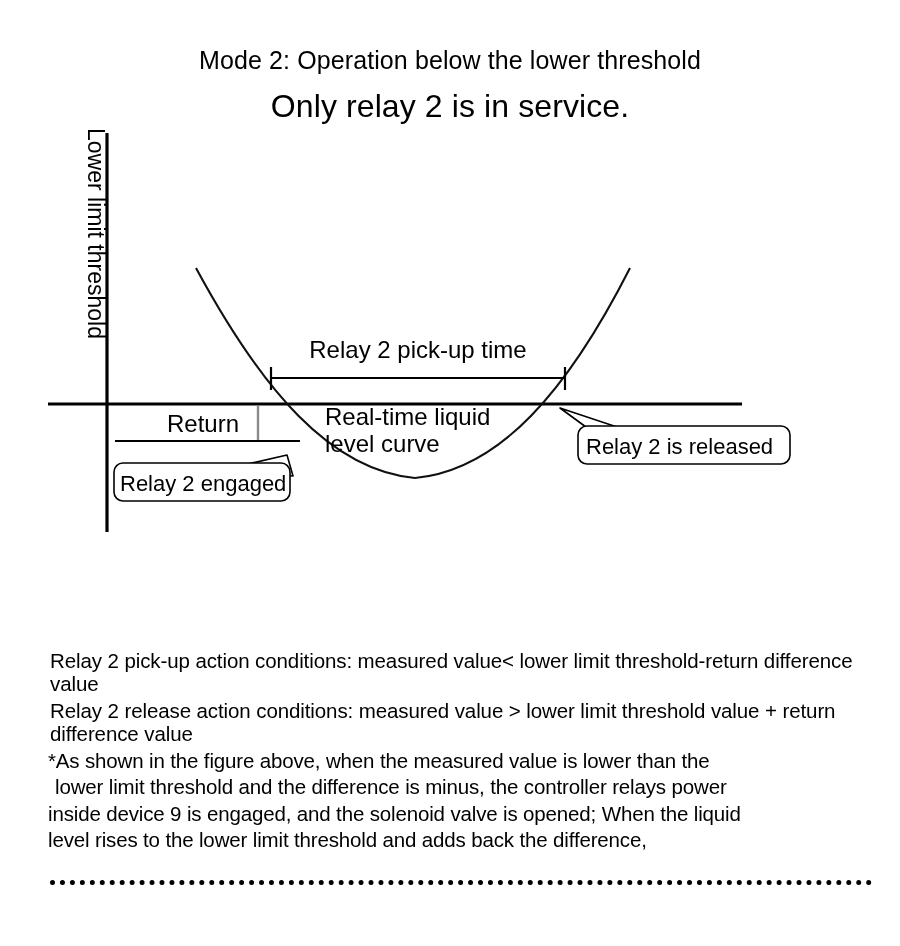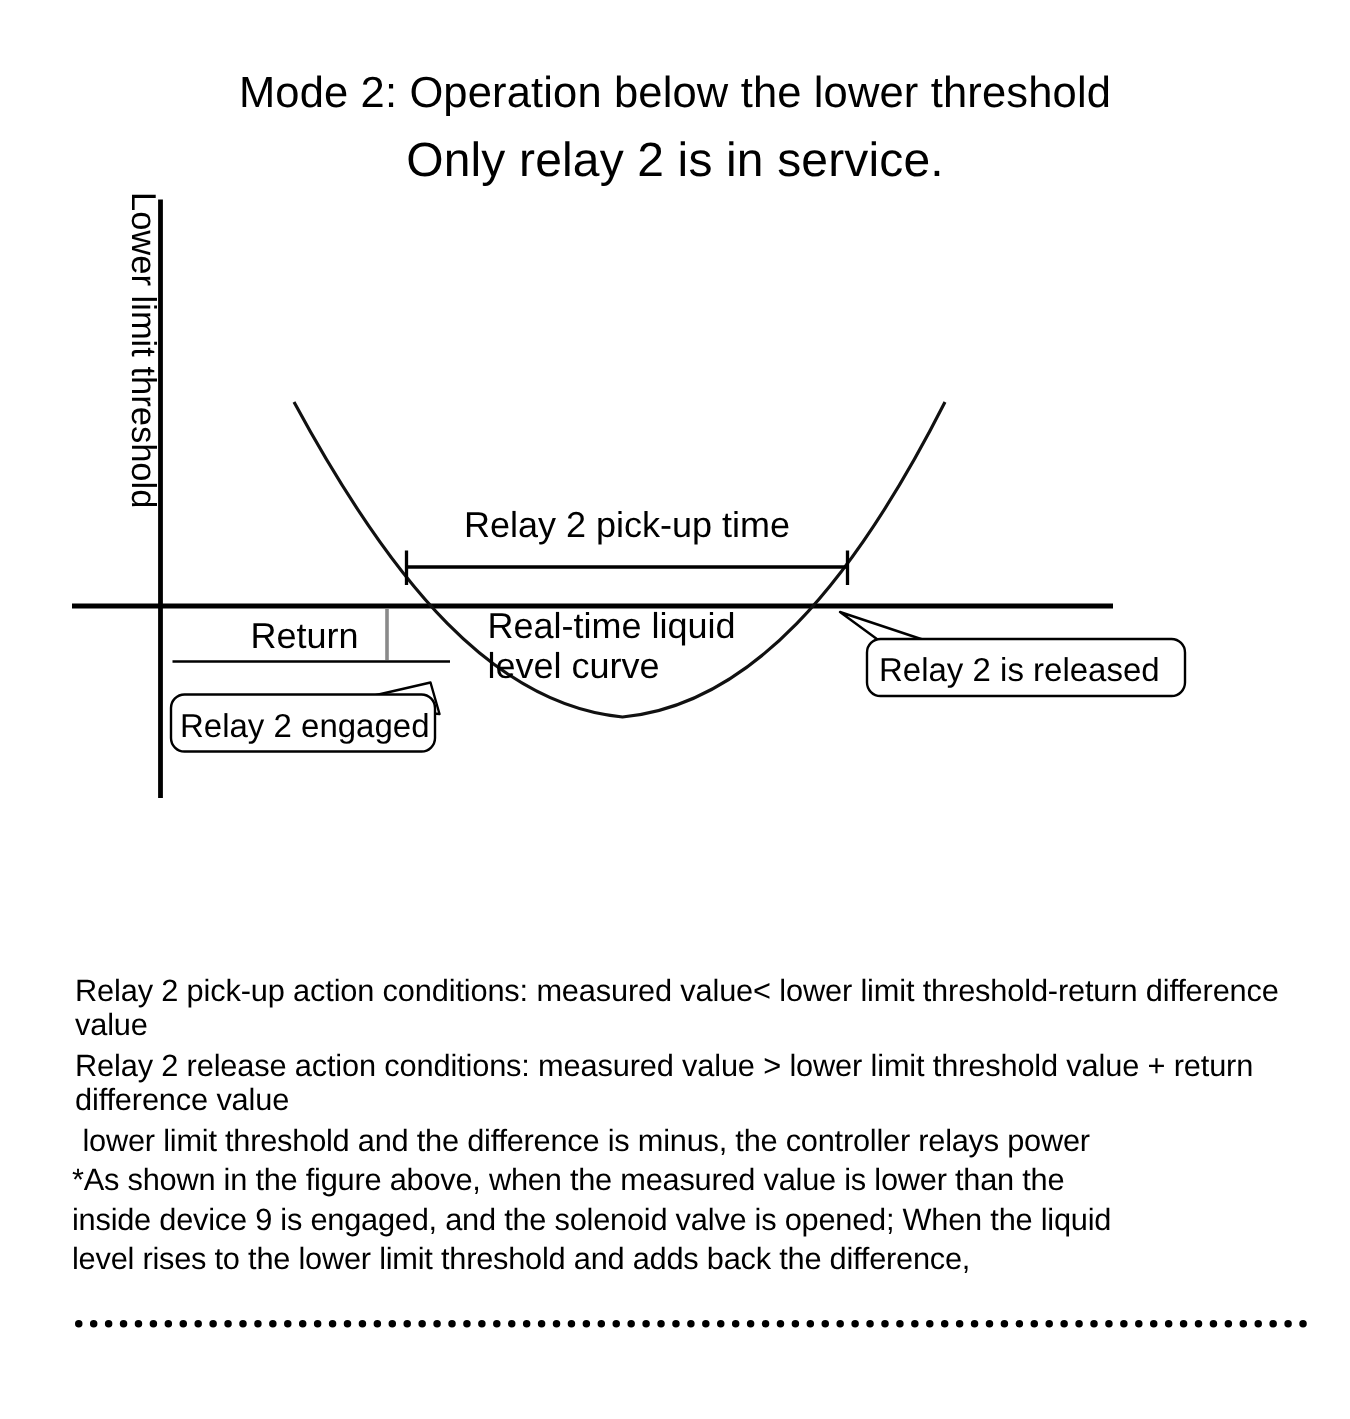--- a/index.html
+++ b/index.html
@@ -20,21 +20,21 @@
     position: absolute;
     inset: 0;
   }
 
   
   .title {
     position: absolute;
     left: 0;
     right: 0;
     text-align: center;
-    font-size: 29px;
+    font-size: 25px;
     font-weight: 400;
     letter-spacing: 0.1px;
     white-space: nowrap;
   }
   #chart-title { top: 46px; }
   #chart-subtitle { top: 88px; font-size: 32px; }
 
   
   #diagram-svg {
     position: absolute;
@@ -167,21 +167,21 @@
   </svg>
 
   <div id="body-heading">
   </div>
 
   <div class="cond-block" id="cond-1">Relay 2 pick-up action conditions: measured value&lt; lower limit threshold-return difference value</div>
 
   <div class="cond-block" id="cond-2">Relay 2 release action conditions: measured value &gt; lower limit threshold value + return difference value</div>
 
   <div id="note-block">
+    <span class="ind">*As shown in the figure above, when the measured value is lower than the</span>
     <span class="ind pad">lower limit threshold and the difference is minus, the controller relays power</span>
-    <span class="ind">*As shown in the figure above, when the measured value is lower than the</span>
     <span class="ind">inside device 9 is engaged, and the solenoid valve is opened; When the liquid</span>
     <span class="ind">level rises to the lower limit threshold and adds back the difference,</span>
   </div>
 
   <div id="bottom-rule"></div>
 
 </div>
 
 </body></html>

